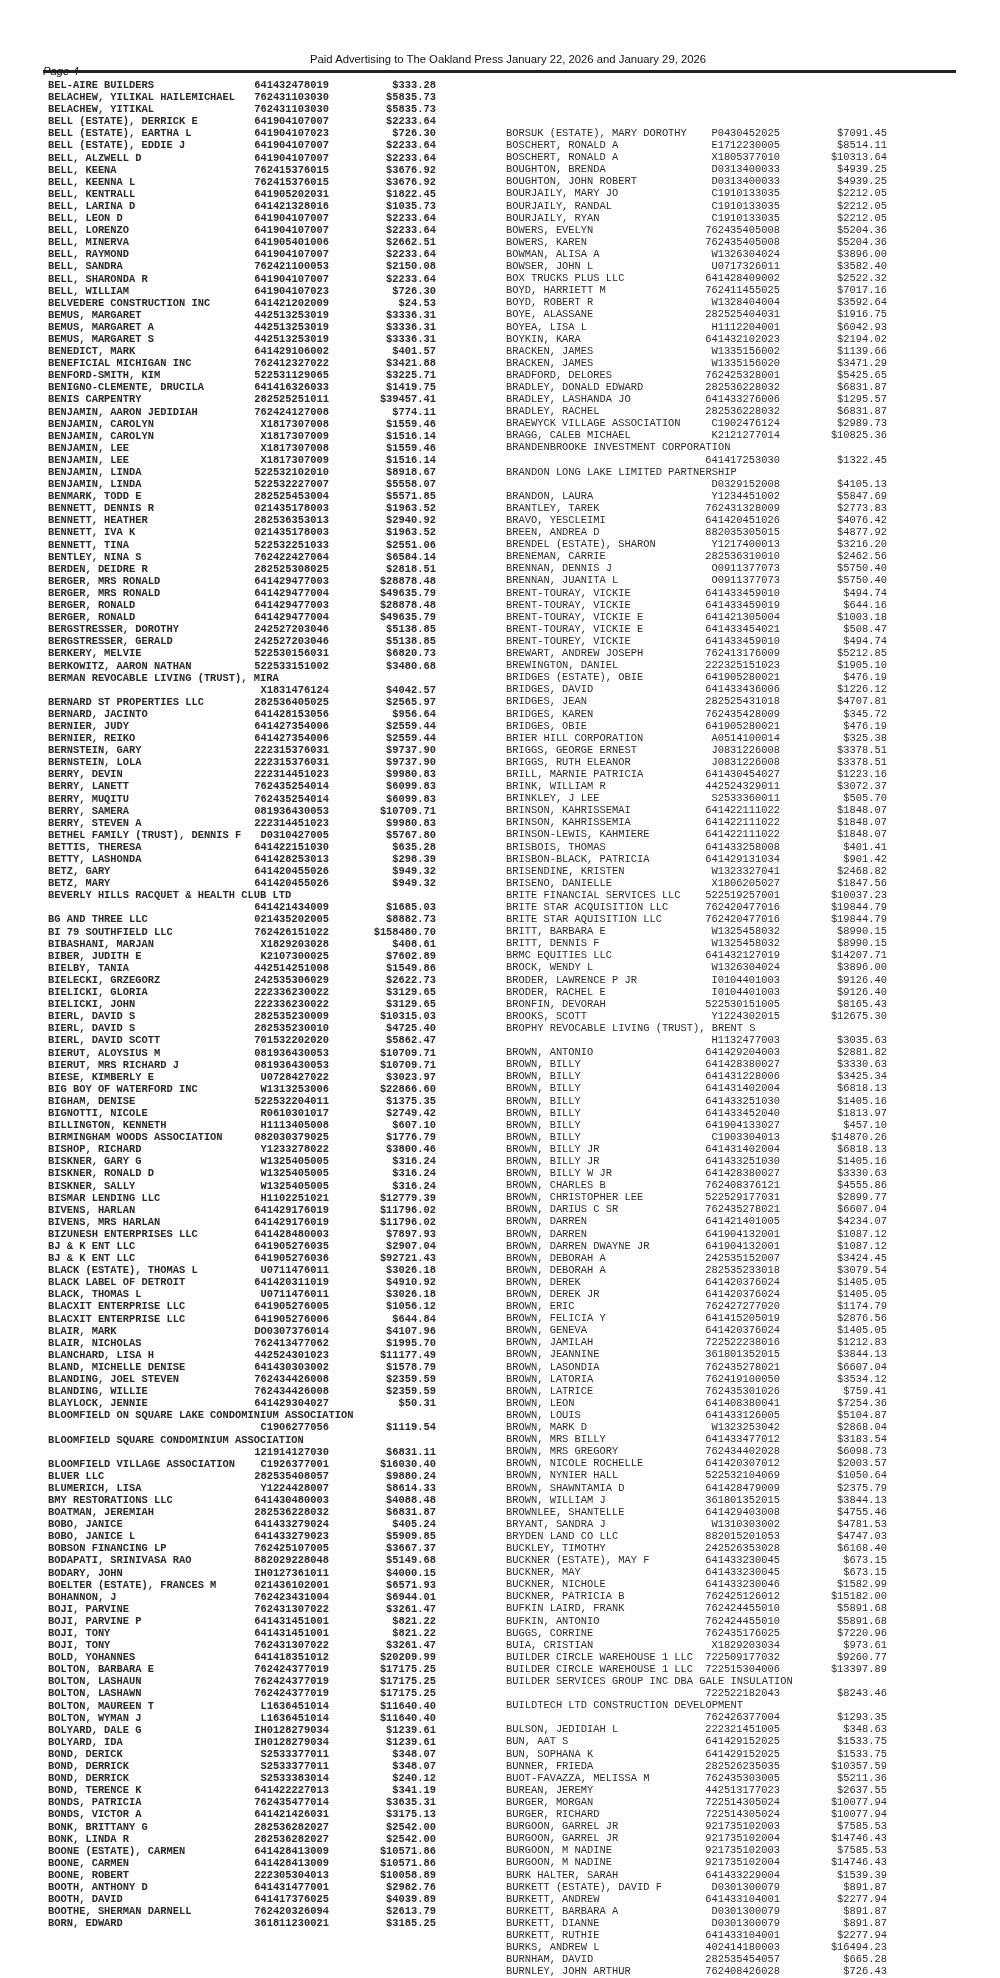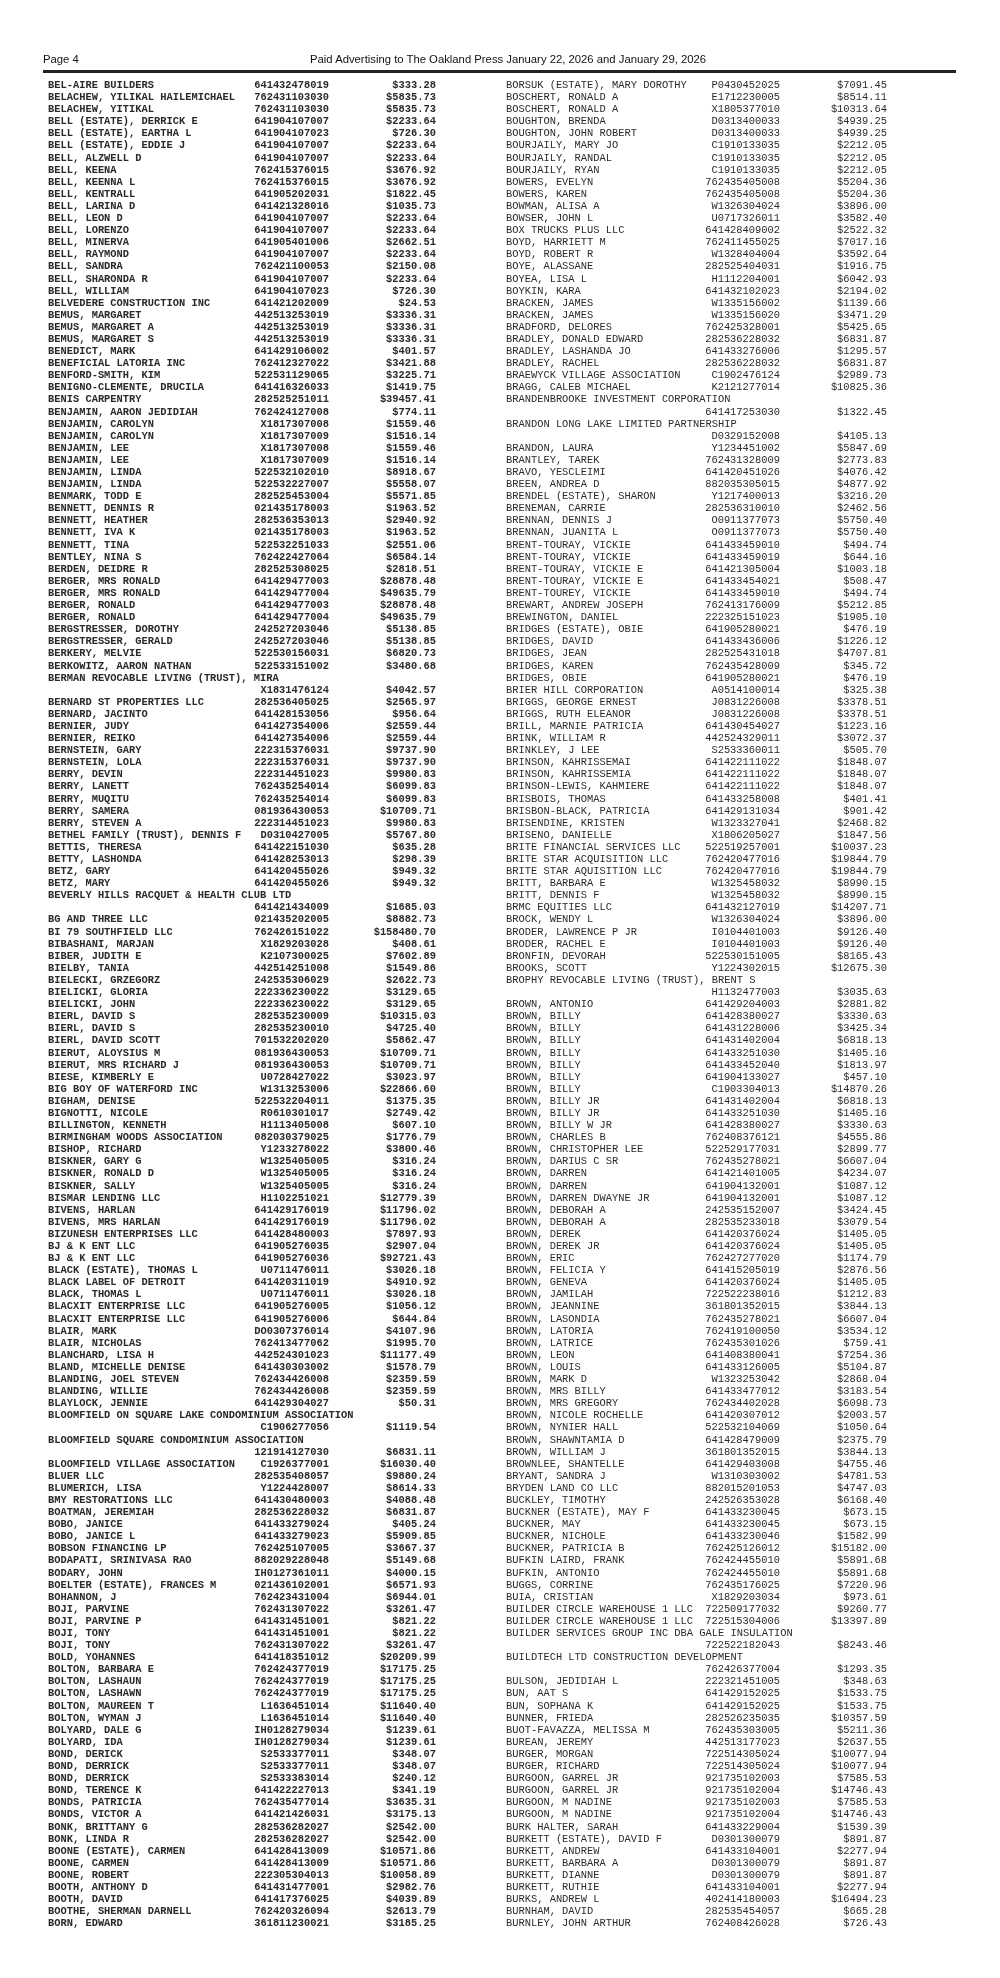--- a/index.html
+++ b/index.html
@@ -1,24 +1,24 @@
 <!DOCTYPE html>
 <html><head>
 <meta charset="utf-8">
 <style>
   html, body { margin:0; padding:0; background:#ffffff; }
   body { width:1000px; height:1978px; position:relative; overflow:hidden; color:#2a2a2a; }
   .header { position:absolute; left:43px; top:53px; width:913px; height:16px;
             font-family:"Liberation Sans", sans-serif; font-size:11.3px; color:#111; }
-  .header .page { position:absolute; left:0; top:0; }
+  .header .page { position:absolute; left:0; top:12px;font-style:italic; }
   .header .title { position:absolute; left:267px; top:0; }
   .rule { position:absolute; left:43px; top:70px; width:913px; height:0; border-top:3px solid #222; }
   .col { position:absolute; top:79px; font-family:"Liberation Mono", monospace; font-size:10.4px; line-height:12.1px; }
   .col.left { left:48px; width:388px;font-weight:bold; }
-  .col.right { left:506px; width:381px; }
+  .col.right { left:506px; width:381px;margin-top:48px; }
   .row { position:relative; height:12.1px; white-space:pre; }
   .row .name { position:absolute; left:0; top:0; }
   .row .parcel { position:absolute; right:107px; top:0; text-align:right; }
   .row .amount { position:absolute; right:0; top:0; text-align:right; }
 </style>
 </head>
 <body>
 
 <div class="header">
   <span class="page">Page 4</span>
@@ -43,21 +43,21 @@
     <div class="row"><span class="name">BELL, MINERVA</span><span class="parcel">641905401006</span><span class="amount">$2662.51</span></div>
     <div class="row"><span class="name">BELL, RAYMOND</span><span class="parcel">641904107007</span><span class="amount">$2233.64</span></div>
     <div class="row"><span class="name">BELL, SANDRA</span><span class="parcel">762421100053</span><span class="amount">$2150.08</span></div>
     <div class="row"><span class="name">BELL, SHARONDA R</span><span class="parcel">641904107007</span><span class="amount">$2233.64</span></div>
     <div class="row"><span class="name">BELL, WILLIAM</span><span class="parcel">641904107023</span><span class="amount">$726.30</span></div>
     <div class="row"><span class="name">BELVEDERE CONSTRUCTION INC</span><span class="parcel">641421202009</span><span class="amount">$24.53</span></div>
     <div class="row"><span class="name">BEMUS, MARGARET</span><span class="parcel">442513253019</span><span class="amount">$3336.31</span></div>
     <div class="row"><span class="name">BEMUS, MARGARET A</span><span class="parcel">442513253019</span><span class="amount">$3336.31</span></div>
     <div class="row"><span class="name">BEMUS, MARGARET S</span><span class="parcel">442513253019</span><span class="amount">$3336.31</span></div>
     <div class="row"><span class="name">BENEDICT, MARK</span><span class="parcel">641429106002</span><span class="amount">$401.57</span></div>
-    <div class="row"><span class="name">BENEFICIAL LATORIA INC</span><span class="parcel">762412327022</span><span class="amount">$3421.88</span></div>
+    <div class="row"><span class="name">BENEFICIAL MICHIGAN INC</span><span class="parcel">762412327022</span><span class="amount">$3421.88</span></div>
     <div class="row"><span class="name">BENFORD-SMITH, KIM</span><span class="parcel">522531129065</span><span class="amount">$3225.71</span></div>
     <div class="row"><span class="name">BENIGNO-CLEMENTE, DRUCILA</span><span class="parcel">641416326033</span><span class="amount">$1419.75</span></div>
     <div class="row"><span class="name">BENIS CARPENTRY</span><span class="parcel">282525251011</span><span class="amount">$39457.41</span></div>
     <div class="row"><span class="name">BENJAMIN, AARON JEDIDIAH</span><span class="parcel">762424127008</span><span class="amount">$774.11</span></div>
     <div class="row"><span class="name">BENJAMIN, CAROLYN</span><span class="parcel">X1817307008</span><span class="amount">$1559.46</span></div>
     <div class="row"><span class="name">BENJAMIN, CAROLYN</span><span class="parcel">X1817307009</span><span class="amount">$1516.14</span></div>
     <div class="row"><span class="name">BENJAMIN, LEE</span><span class="parcel">X1817307008</span><span class="amount">$1559.46</span></div>
     <div class="row"><span class="name">BENJAMIN, LEE</span><span class="parcel">X1817307009</span><span class="amount">$1516.14</span></div>
     <div class="row"><span class="name">BENJAMIN, LINDA</span><span class="parcel">522532102010</span><span class="amount">$8918.67</span></div>
     <div class="row"><span class="name">BENJAMIN, LINDA</span><span class="parcel">522532227007</span><span class="amount">$5558.07</span></div>

